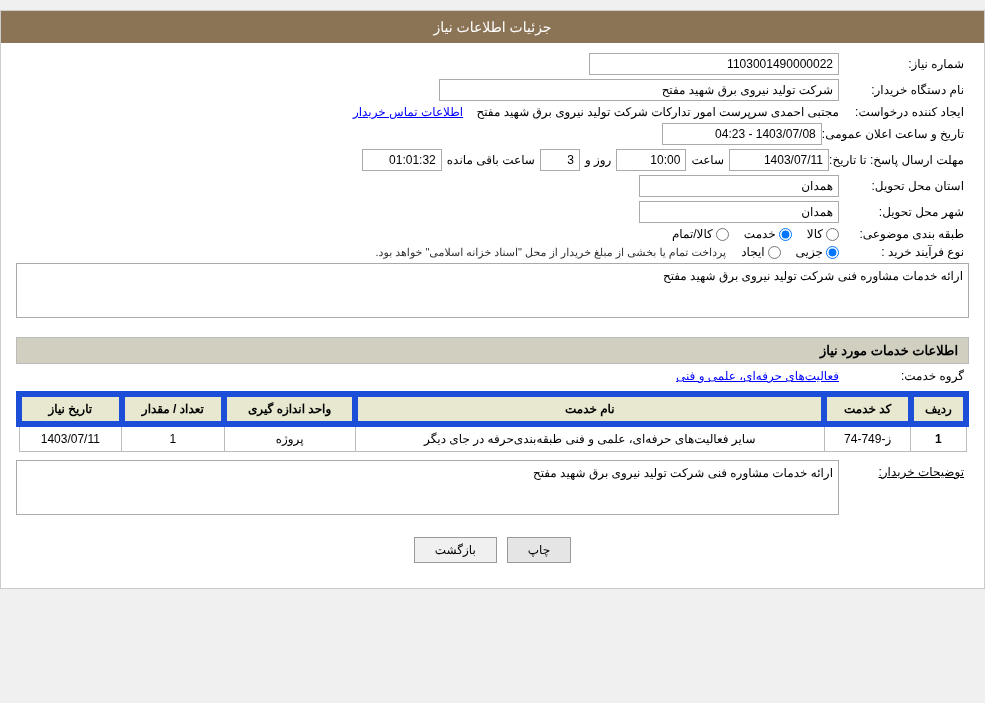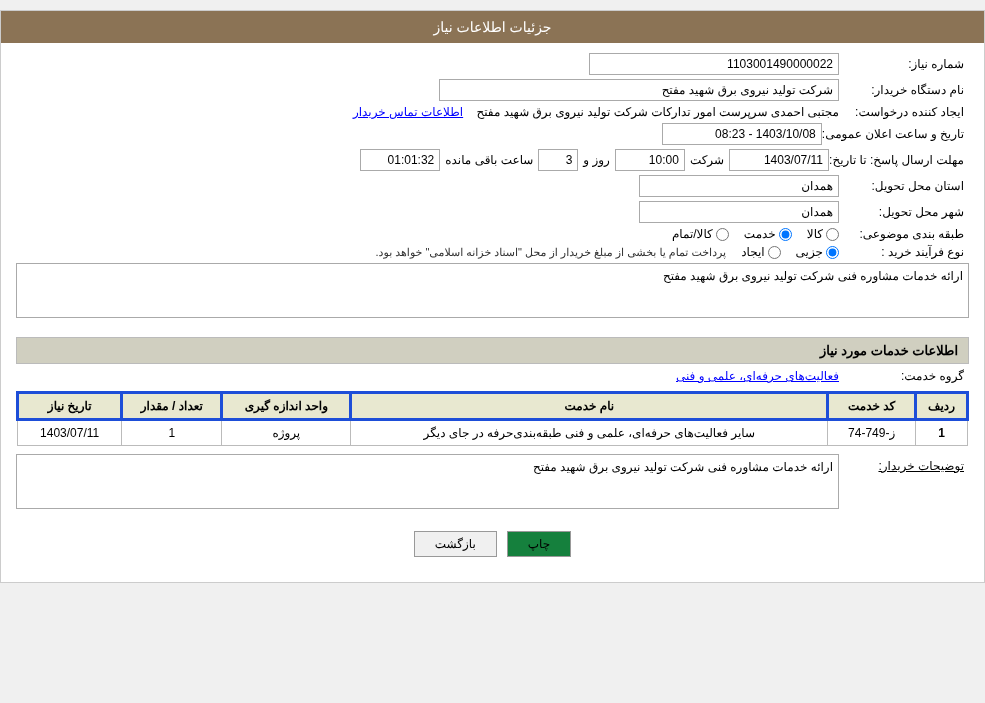--- a/index.html
+++ b/index.html
@@ -70,21 +70,21 @@
     .radio-input {
       margin: 0;
     }
     .services-table {
       width: 100%;
       border-collapse: collapse;
       margin: 8px 0;
     }
     .services-table th {
       background: #e8e8d0;
-      border: 3px solid #1d4ed8;
+      border: 6px solid #1d4ed8;
       padding: 5px 4px;
       text-align: center;
       font-weight: bold;
     }
     .services-table td {
       border: 1px solid #bbb;
       padding: 5px 8px;
       text-align: center;
     }
     .services-table tr:nth-child(even) td {
@@ -102,21 +102,21 @@
     }
     .btn {
       padding: 5px 20px;
       border: 1px solid #999;
       background: #f0f0f0;
       cursor: pointer;
       font-family: Tahoma, Arial, sans-serif;
       font-size: 12px;
     }
     .btn-print {
-      background: #15803d;
+      background: #e5e5e5;
     }
     .btn-back {
       background: #f0f0f0;
     }
     .textarea-box {
       width: 100%;
       border: 1px solid #aaa;
       padding: 5px;
       font-family: Tahoma, Arial, sans-serif;
       font-size: 12px;
@@ -183,30 +183,30 @@
       <div class="val">
         <span>مجتبی احمدی سرپرست امور تدارکات شرکت تولید نیروی برق شهید مفتح</span>
         &nbsp;&nbsp;
         <span class="link-text">اطلاعات تماس خریدار</span>
       </div>
     </div>
 
     <div class="info-row">
       <div class="lbl">تاریخ و ساعت اعلان عمومی:</div>
       <div class="val">
-        <span class="input-box input-box-narrow" style="min-width:160px; display:inline-block;">1403/10/08 - 08:23</span>
+        <span class="input-box input-box-narrow" style="min-width:160px; display:inline-block;">1403/07/08 - 04:23</span>
       </div>
     </div>
 
     <div class="info-row">
       <div class="lbl" style="min-width:130px;">مهلت ارسال پاسخ: تا تاریخ:</div>
       <div class="val">
         <div class="inline-row">
           <span class="input-box" style="min-width:100px; display:inline-block;">1403/07/11</span>
-          <span class="time-label">شرکت</span>
+          <span class="time-label">ساعت</span>
           <span class="input-box input-box-narrow" style="min-width:70px; display:inline-block;">10:00</span>
           <span class="time-label">روز و</span>
           <span class="input-box input-box-narrow" style="min-width:40px; display:inline-block;">3</span>
           <span class="time-label">ساعت باقی مانده</span>
           <span class="input-box input-box-narrow" style="min-width:80px; display:inline-block;">01:01:32</span>
         </div>
       </div>
     </div>
 
     <div class="info-row">

